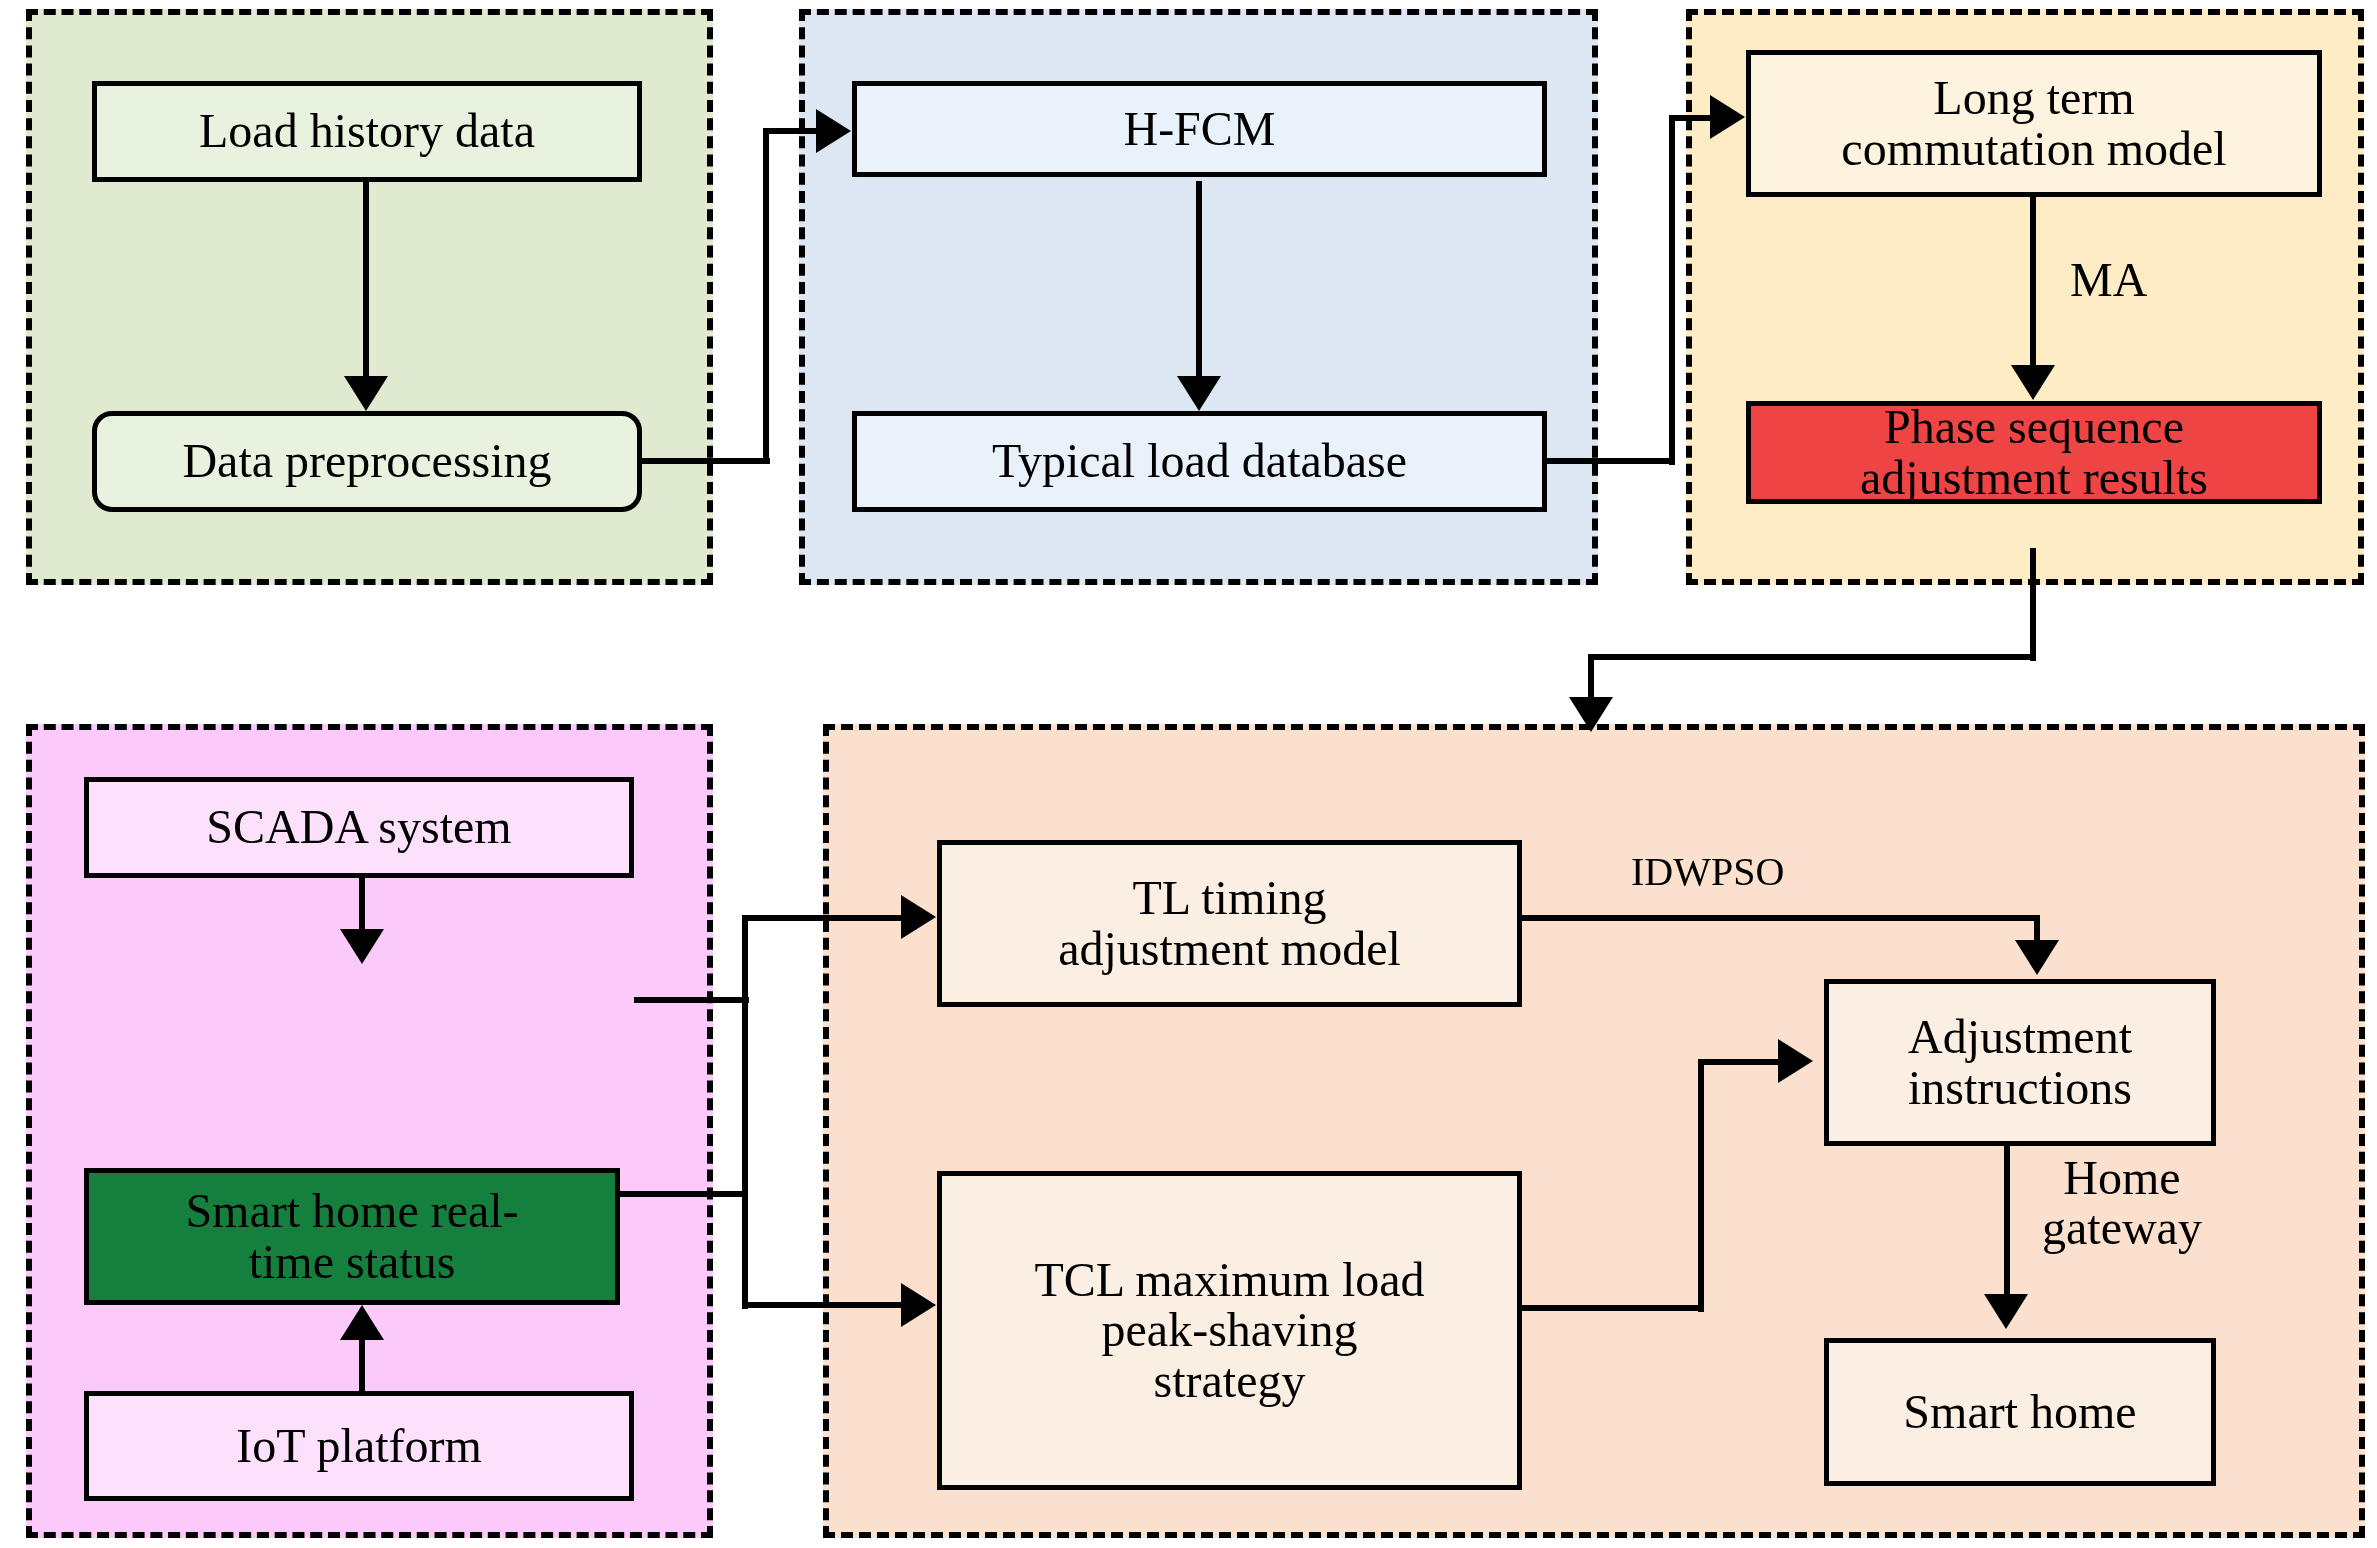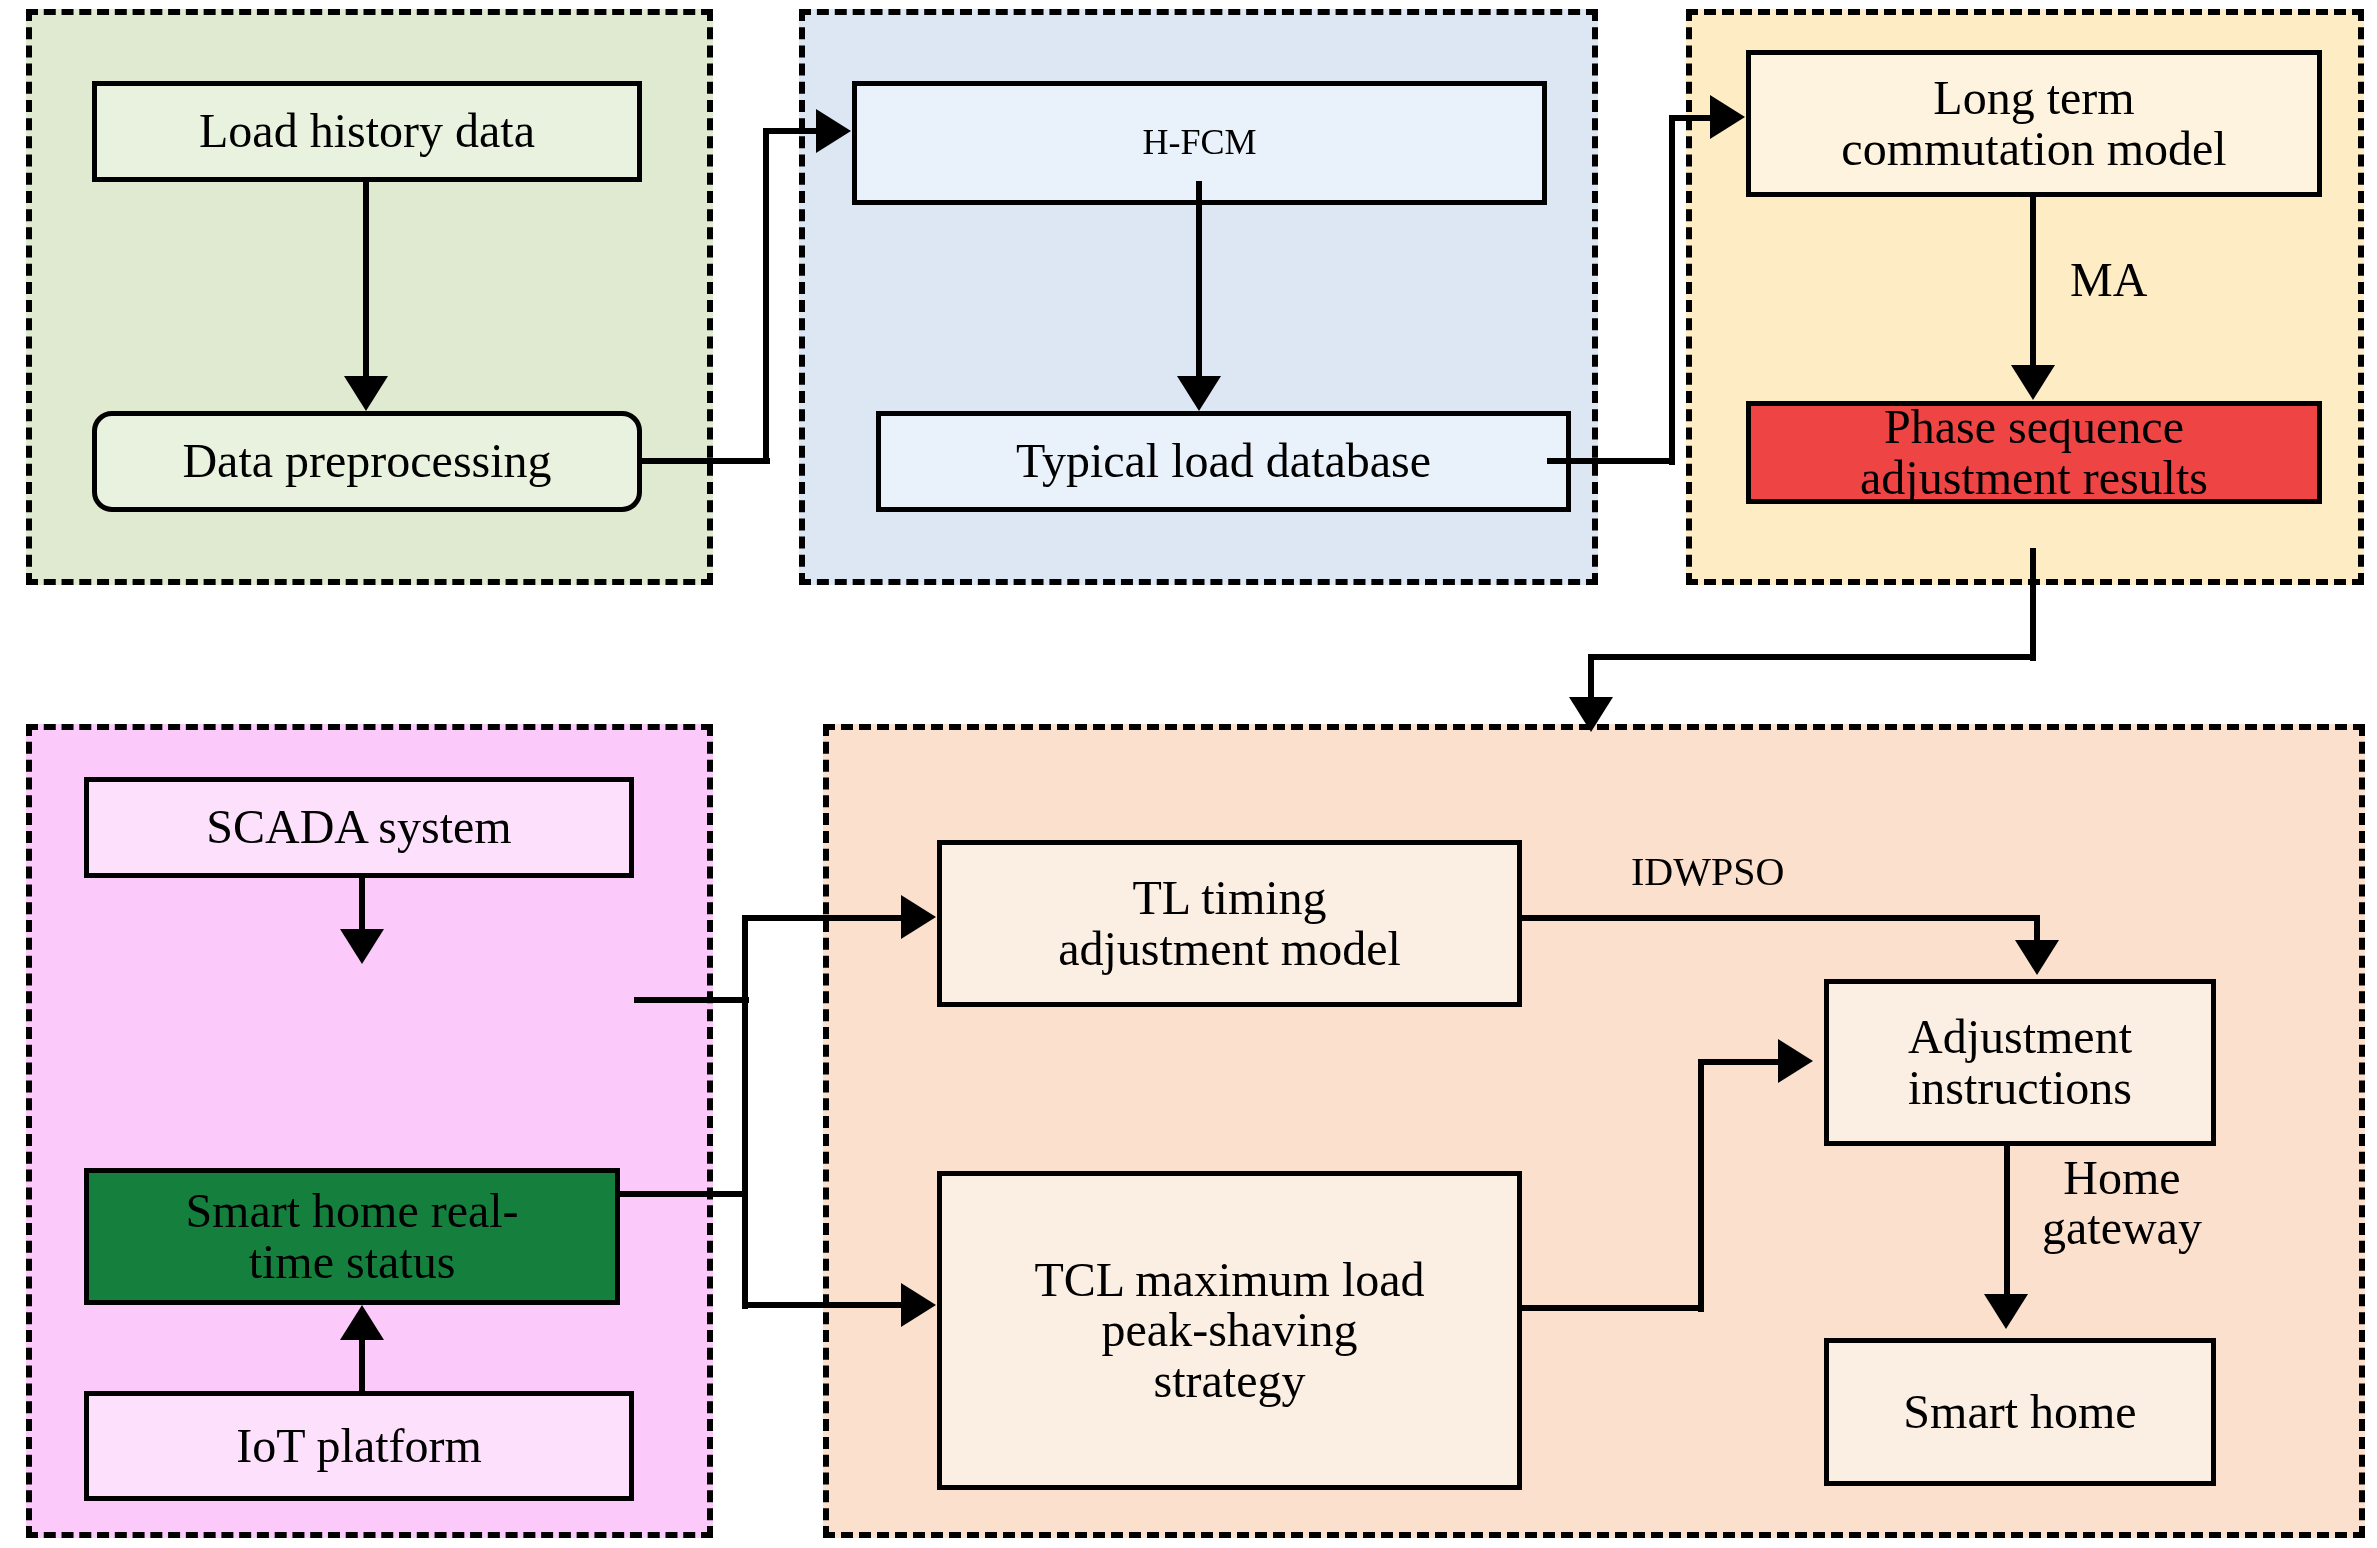--- a/index.html
+++ b/index.html
@@ -47,25 +47,25 @@
     <span>Load history data</span>
   </div>
 
   <div class="node" style="left:92px;top:411px;width:550px;height:101px;background:#e9f2de;font-size:48px;border-radius:20px;">
     <span>Data preprocessing</span>
   </div>
 
   <div class="vline" style="left:363px;top:181px;height:200px;"></div>
   <div class="arrow-down" style="left:344px;top:376px;"></div>
 
-  <div class="node" style="left:852px;top:81px;width:695px;height:124px;background:#e9f1fa;font-size:36px;">
+  <div class="node" style="left:852px;top:81px;width:695px;height:96px;background:#e9f1fa;font-size:48px;">
     <span>H-FCM</span>
   </div>
 
-  <div class="node" style="left:876px;top:411px;width:695px;height:101px;background:#e9f1fa;font-size:48px;">
+  <div class="node" style="left:852px;top:411px;width:695px;height:101px;background:#e9f1fa;font-size:48px;">
     <span>Typical load database</span>
   </div>
 
   <div class="vline" style="left:1196px;top:181px;height:200px;"></div>
   <div class="arrow-down" style="left:1177px;top:376px;"></div>
 
   <div class="hline" style="left:642px;top:458px;width:128px;"></div>
   <div class="vline" style="left:763px;top:128px;height:336px;"></div>
   <div class="hline" style="left:763px;top:128px;width:55px;"></div>
   <div class="arrow-right" style="left:816px;top:109px;"></div>

